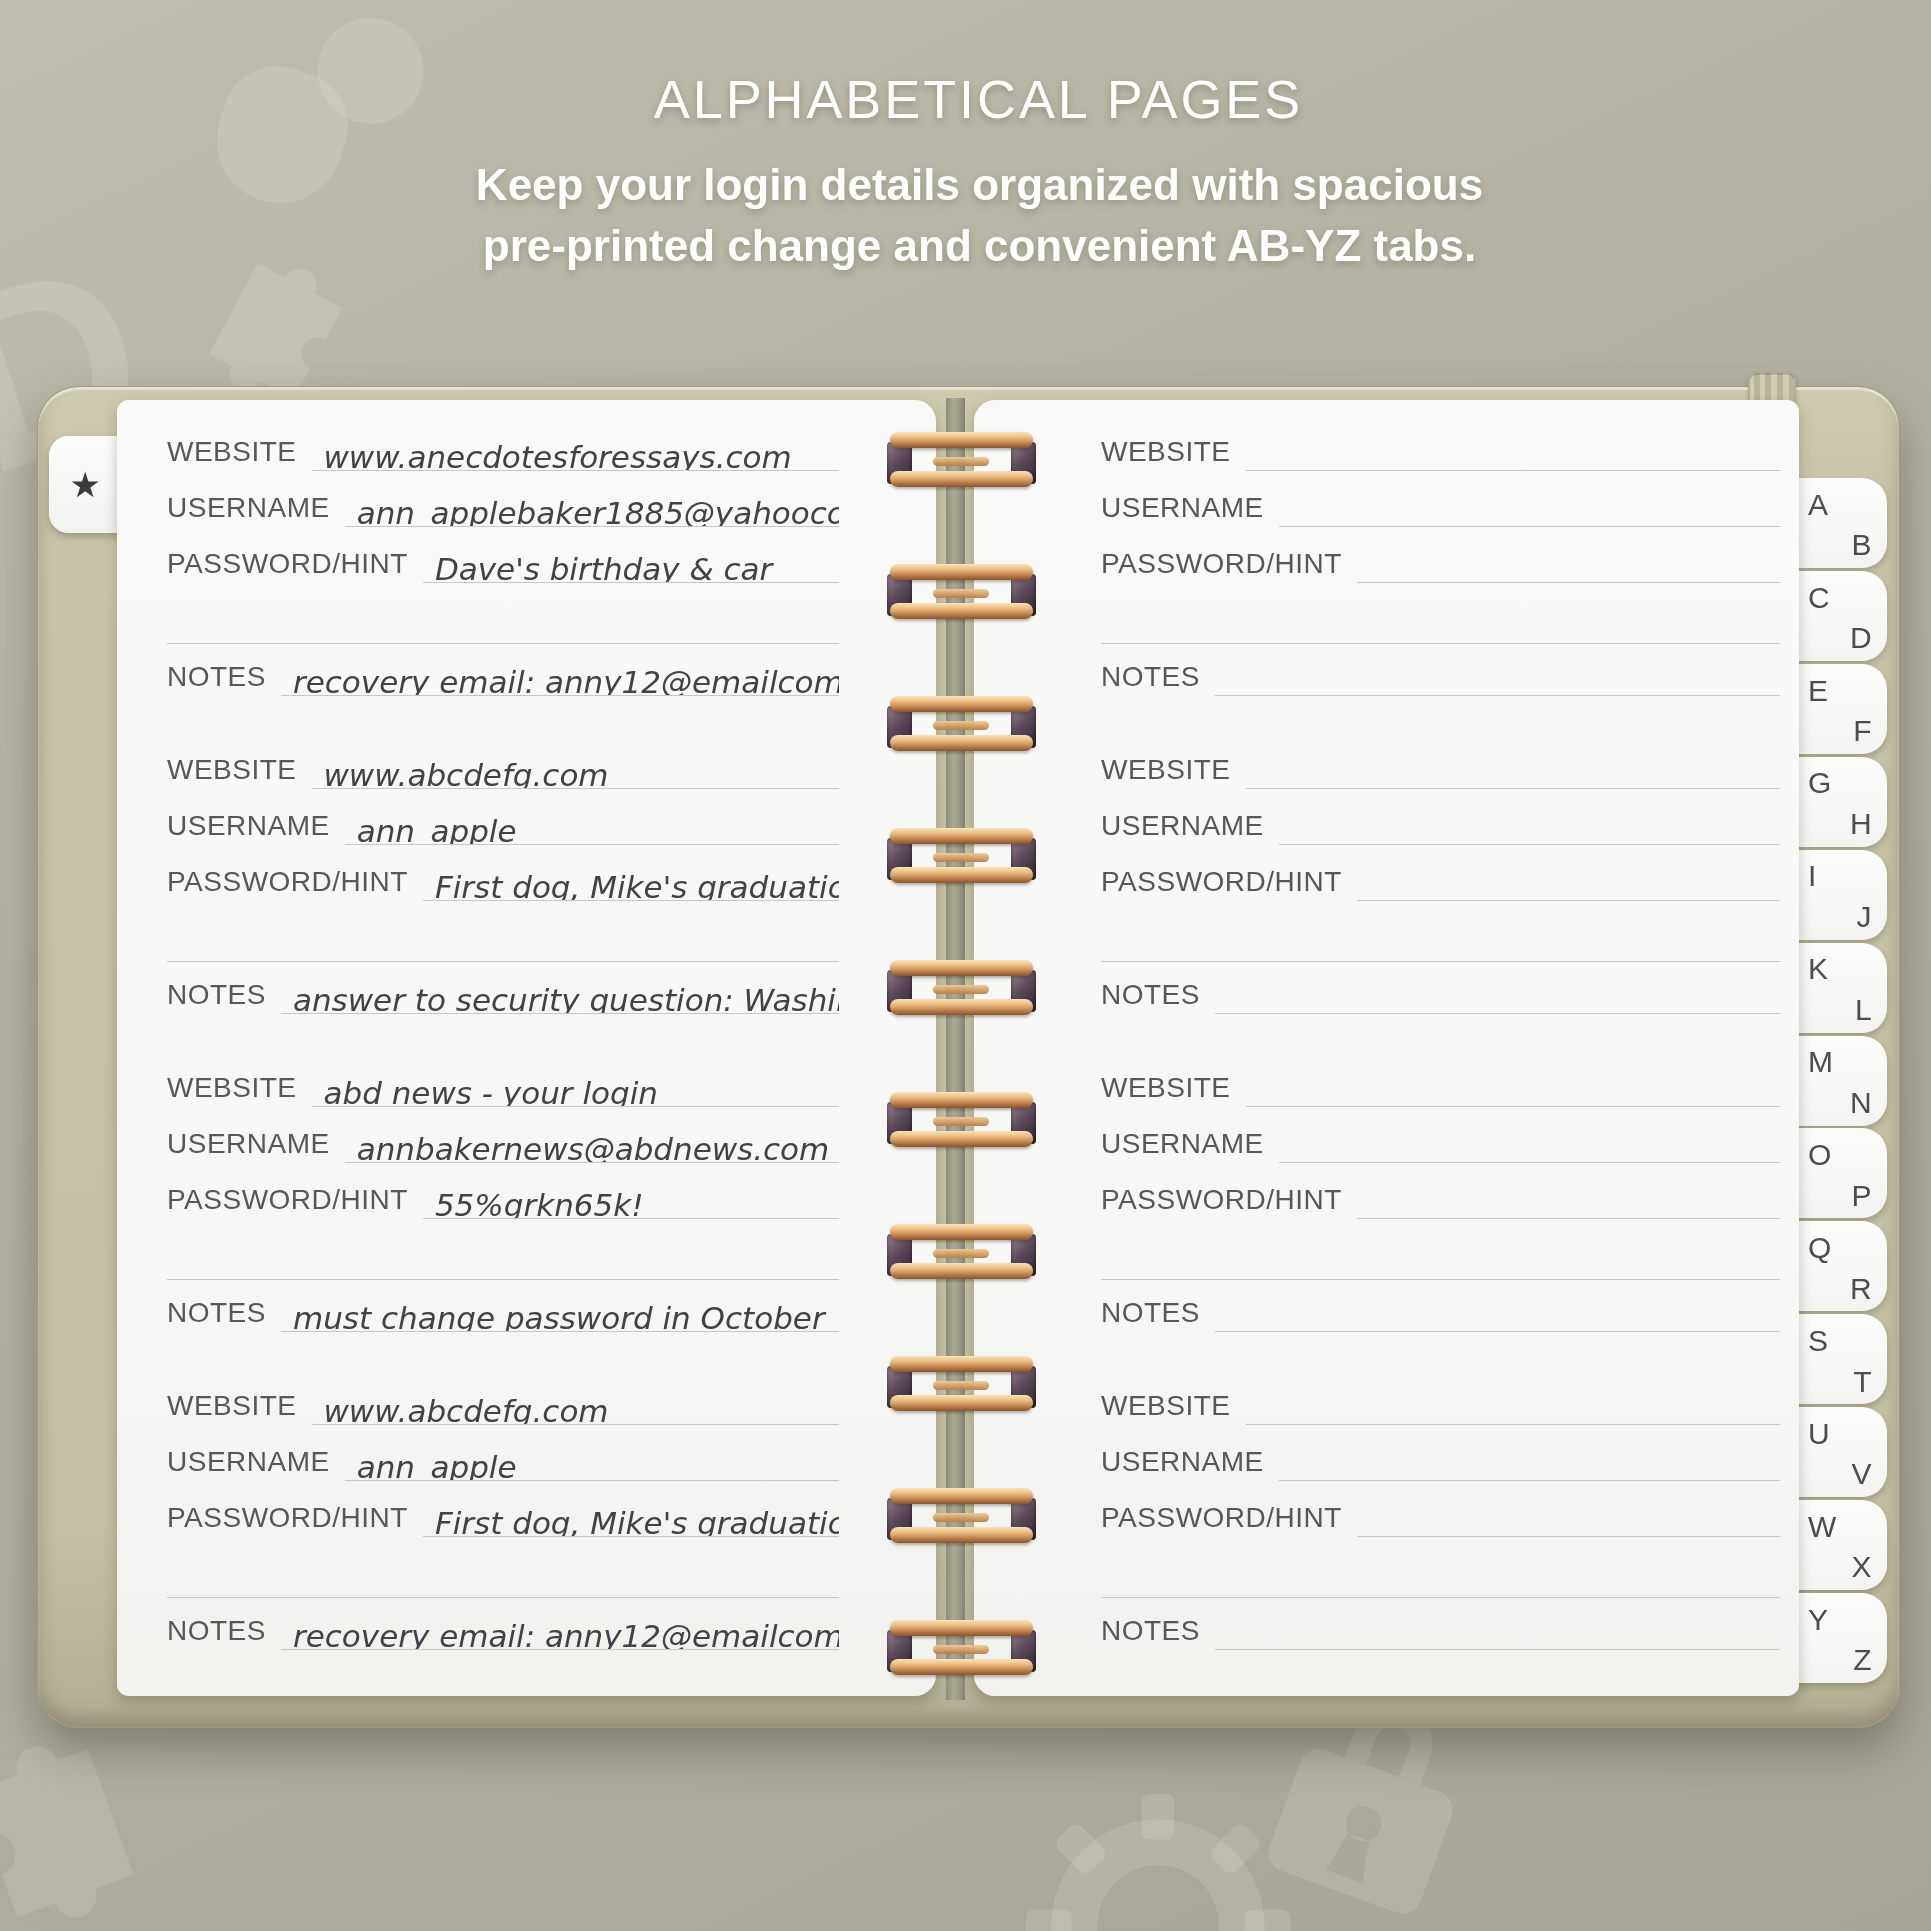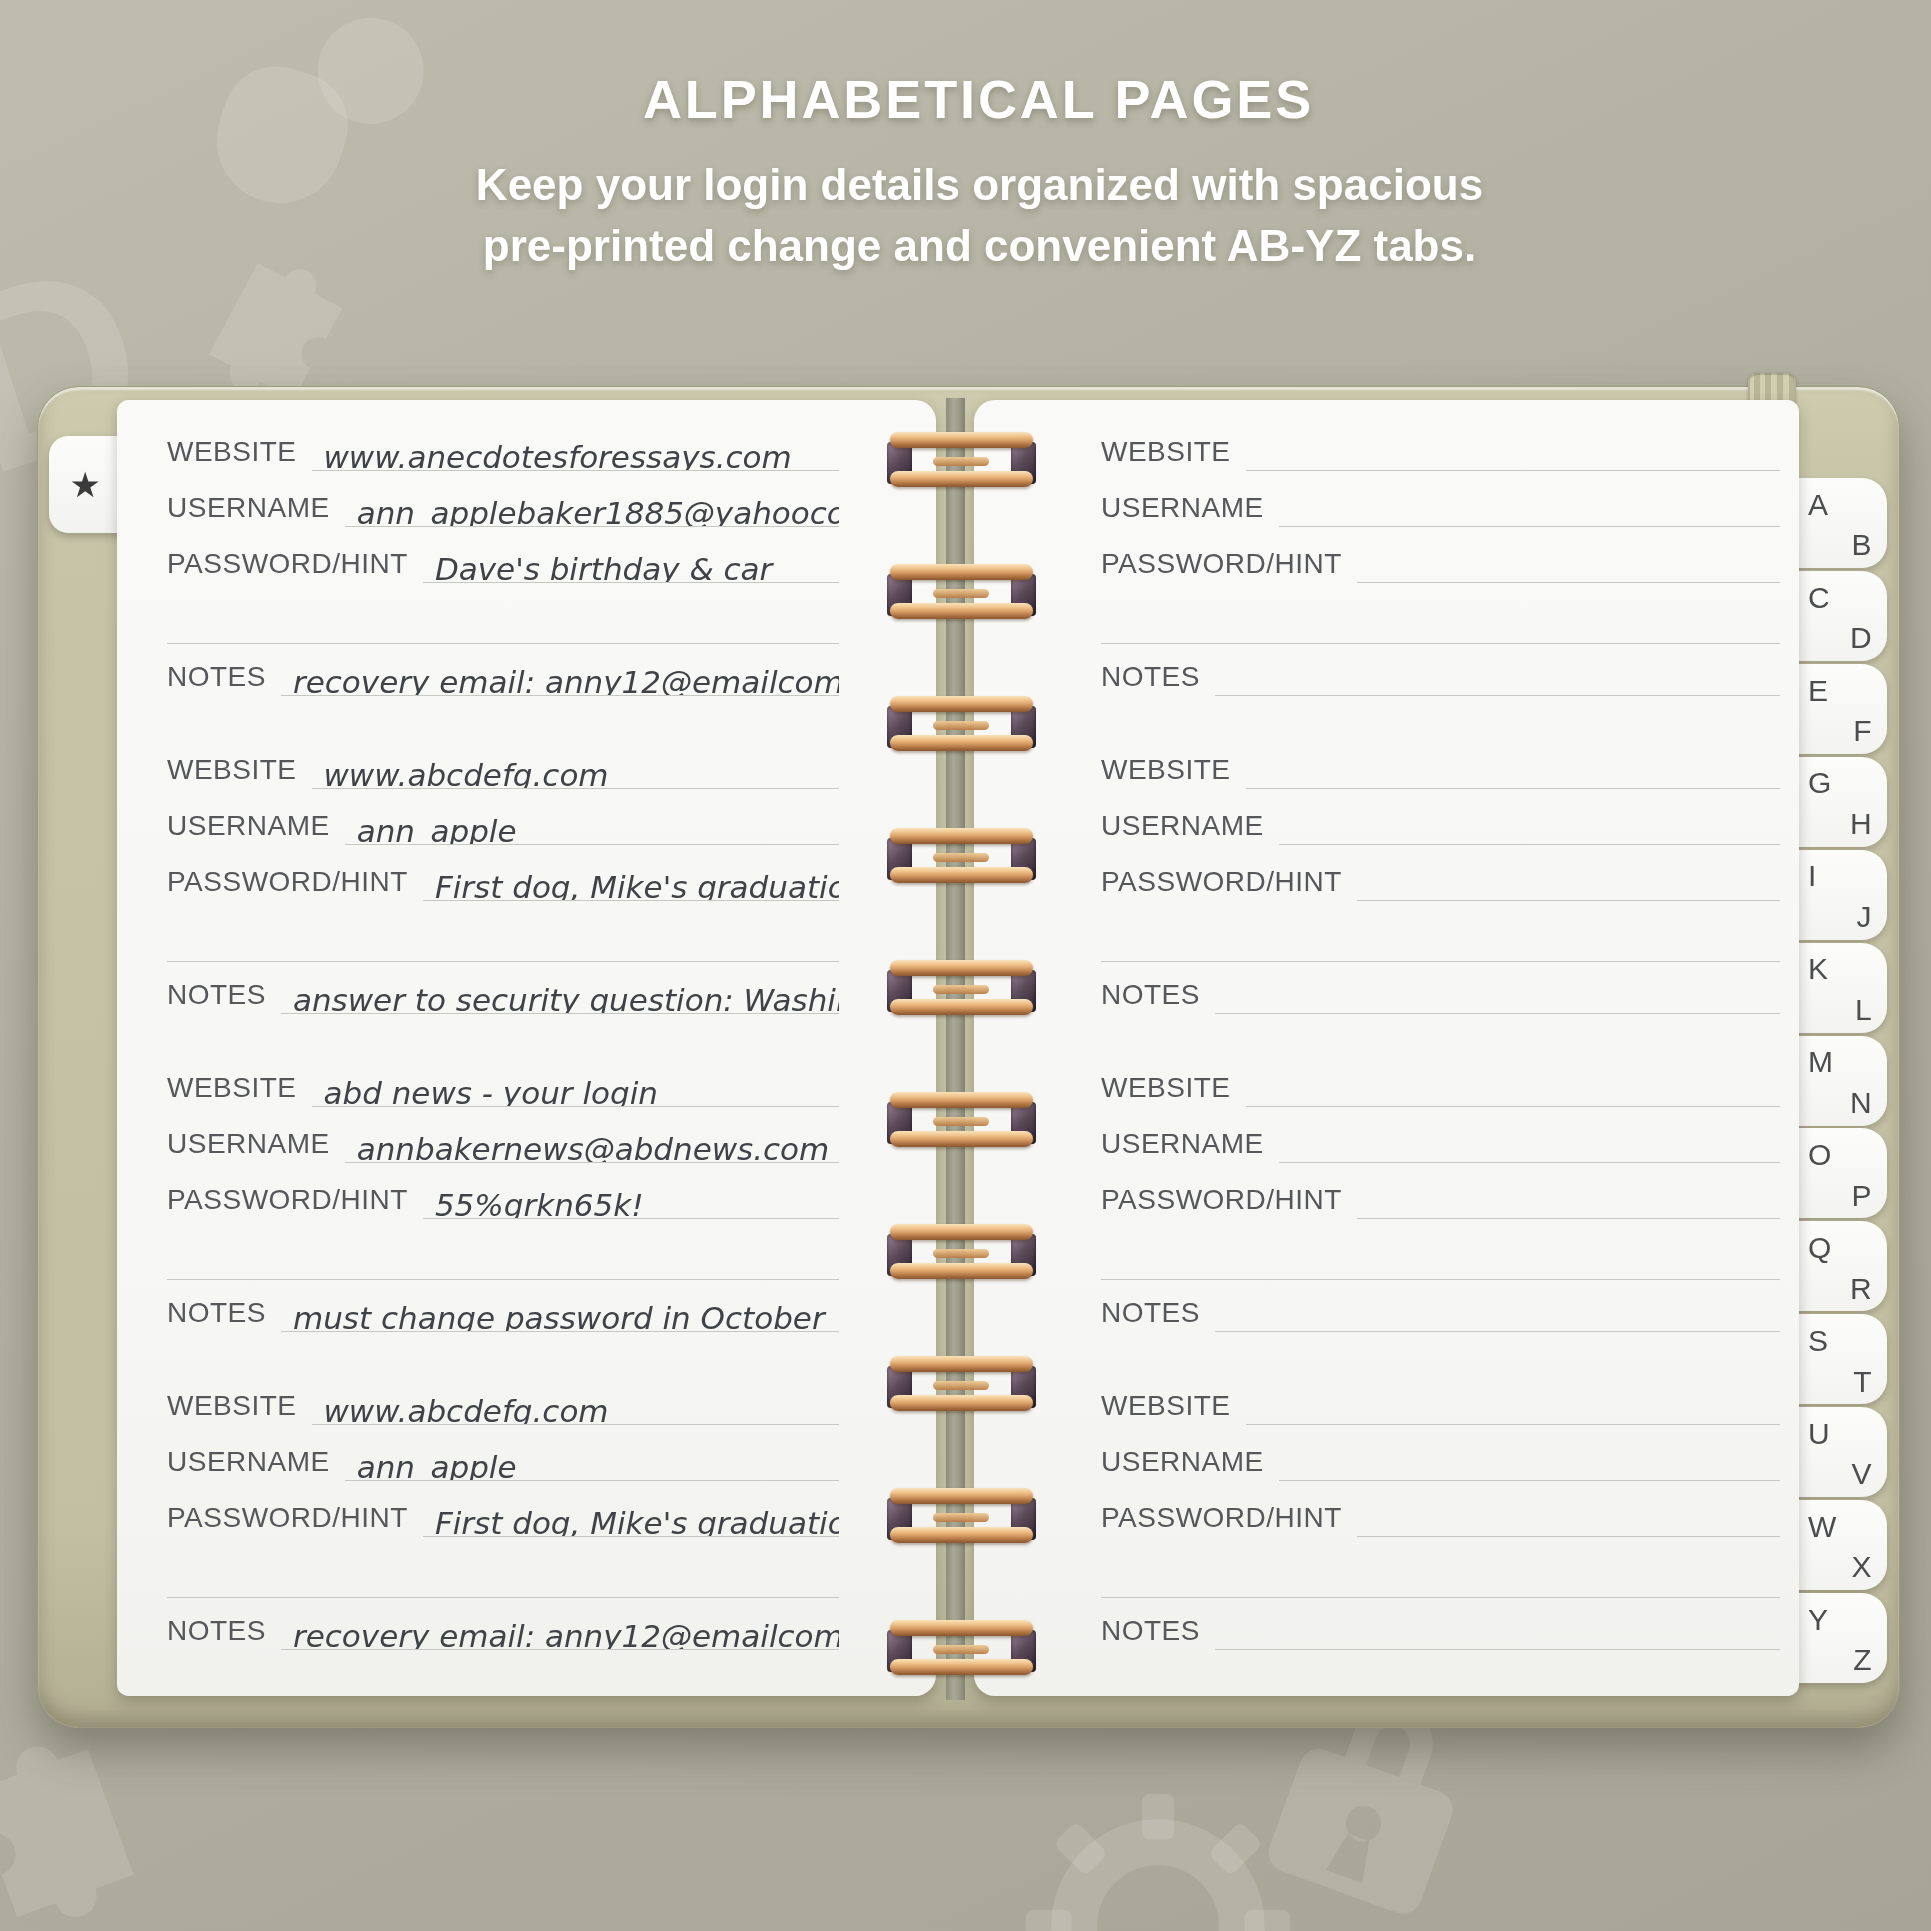--- a/index.html
+++ b/index.html
@@ -13,21 +13,21 @@
   .wm-person{top:3.9px;left:228px;width:183px;height:212px;transform:rotate(18deg);}
   .wm-person .head{position:absolute;top:0;left:75px;width:106px;height:106px;border-radius:50%;background:rgba(255,255,255,0.13);}
   .wm-person .body{position:absolute;top:75px;left:0;width:126px;height:135px;border-radius:58px 58px 68px 68px;background:rgba(255,255,255,0.13);}
   .wm-d{top:222px;left:-44px;font-size:251px;font-weight:800;transform:rotate(-18deg);}
   .wm-puzzle1{top:241px;left:208px;transform:rotate(28deg);}
   .wm-puzzle2{top:1748px;left:-58px;transform:rotate(160deg);}
   .wm-padlock{top:1670px;left:1255px;transform:rotate(20deg);}
   .wm-gear{top:1791px;left:1023px;}
   
   .header{position:absolute;top:68px;left:0;width:100%;text-align:center;color:#fff;z-index:2;}
-  .title{font-size:54px;font-weight:700;letter-spacing:2.9px;text-shadow:0 2.9px 7.7px rgba(70,70,50,0.35);padding-left:26px;}
+  .title{font-size:54px;font-weight:400;letter-spacing:2.9px;text-shadow:0 2.9px 7.7px rgba(70,70,50,0.35);padding-left:26px;}
   .subtitle{margin-top:25px;font-size:44px;font-weight:600;line-height:1.38;text-shadow:0 2.9px 7.7px rgba(70,70,50,0.3);padding-left:28px;}
   
   .book{position:absolute;left:37px;top:386px;width:1863px;height:1342px;z-index:1;}
   .cover{
     position:absolute;inset:0;background:linear-gradient(180deg,#cfcbae 0%,#c8c4a8 8%,#c3bfa3 85%,#b3af93 100%);
     border-radius:42px;border:1px solid #9e9a7f;
     box-shadow:inset 0 2.9px 1.9px rgba(255,255,255,0.55),inset 0 -9.7px 17.4px rgba(60,55,35,0.28),0 21px 44px rgba(55,55,40,0.38);
   }
   .strap{
     position:absolute;left:1711px;top:-13.5px;width:48px;height:44px;border-radius:8.7px;

